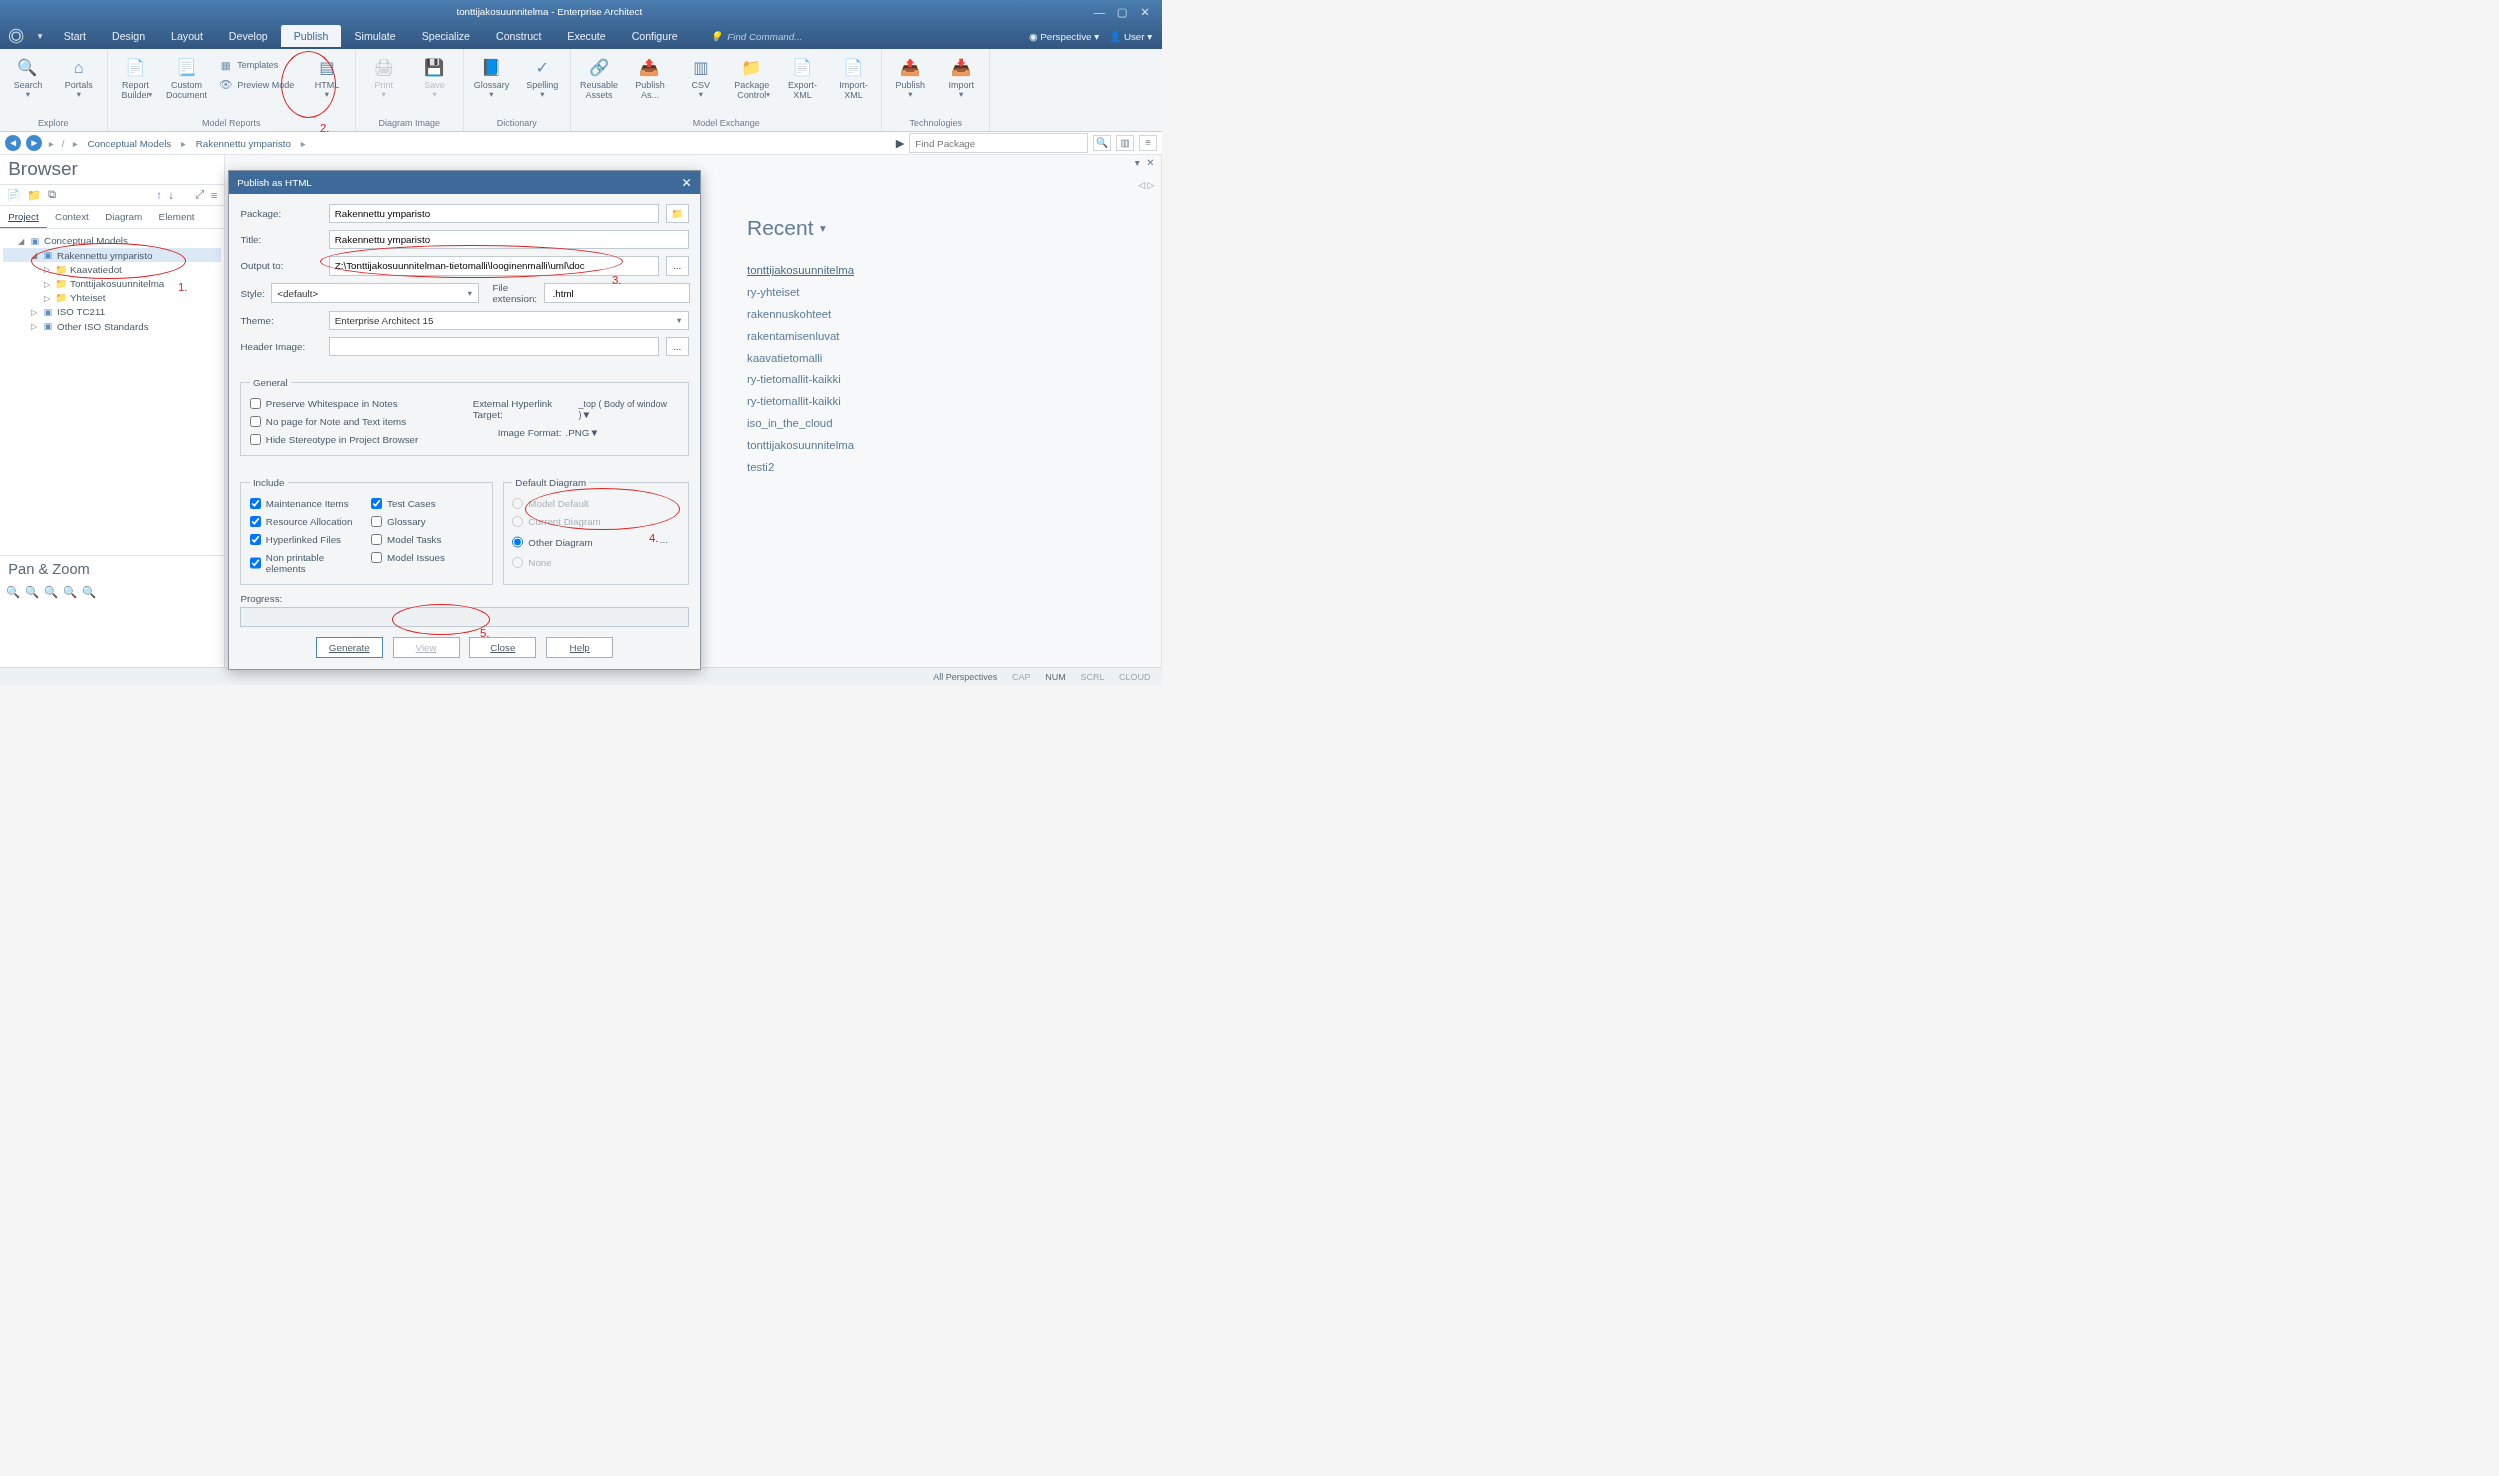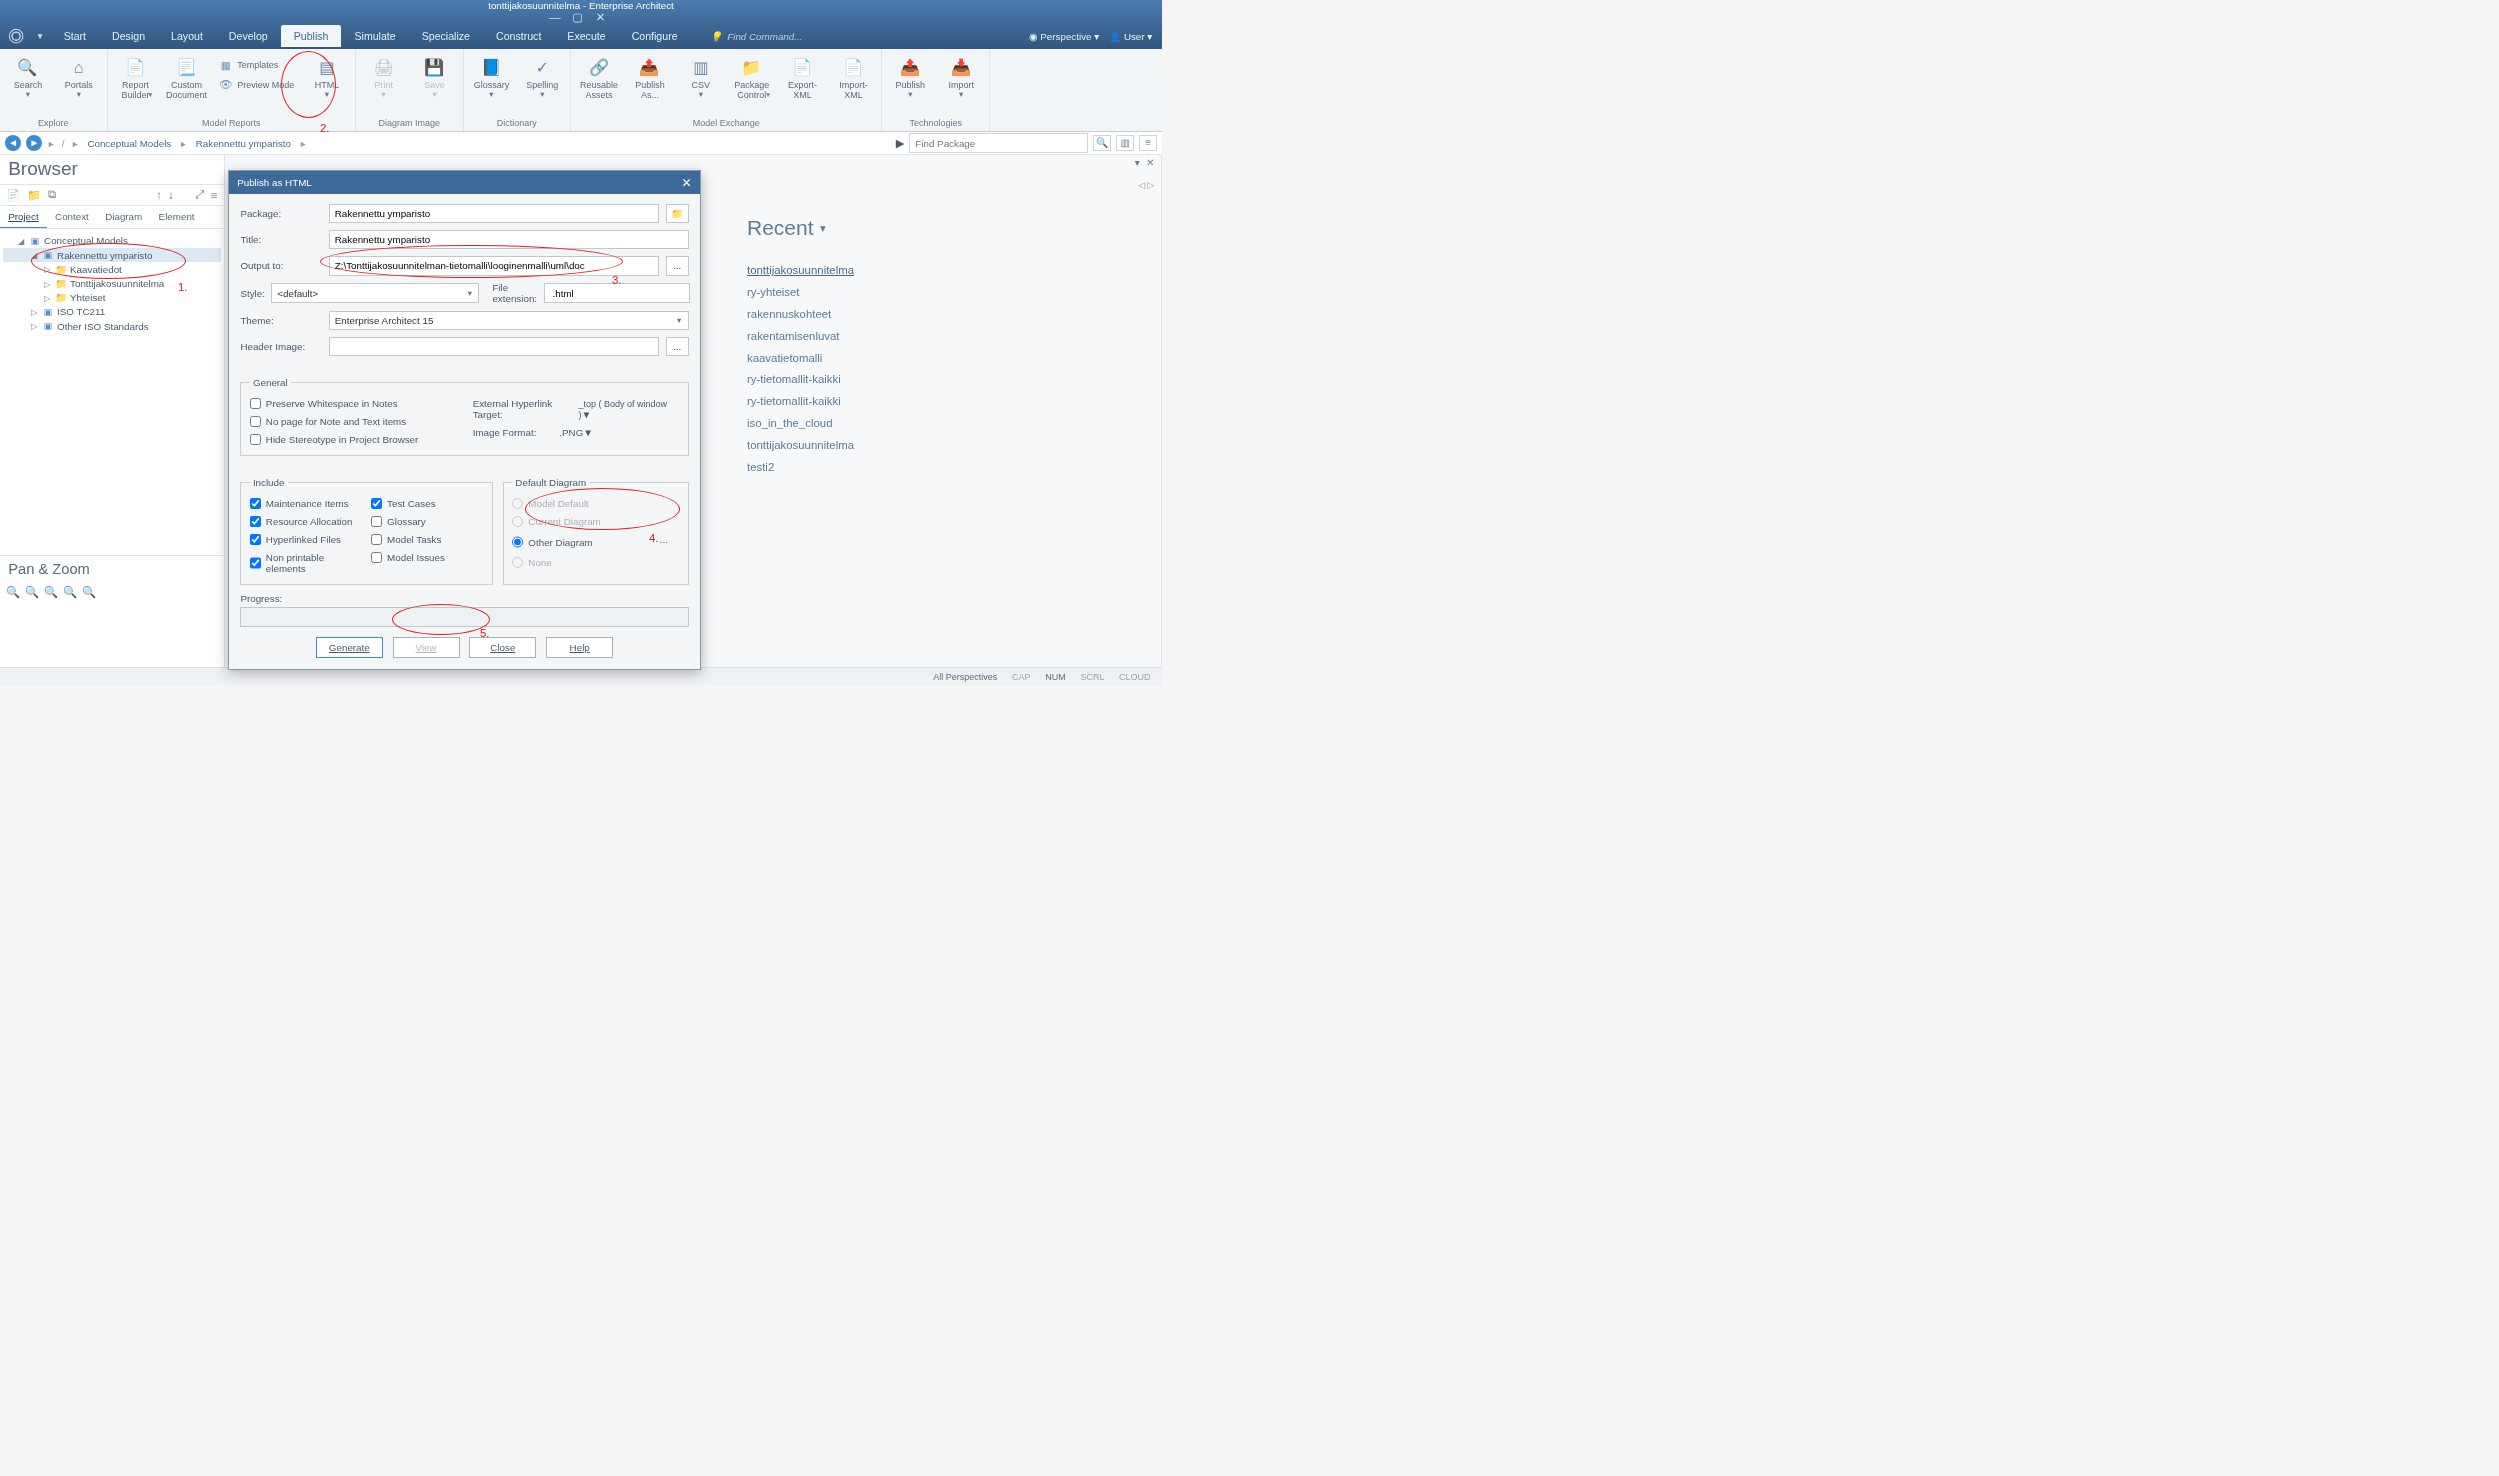--- a/index.html
+++ b/index.html
@@ -1,18 +1,18 @@
 <!DOCTYPE html>
 <html style="font-size:13px"><head>
 <meta charset="utf-8">
 <style>
   * { box-sizing: border-box; margin: 0; padding: 0; font-family: "Segoe UI", Tahoma, sans-serif; }
   body { width: 1162px; height: 685px; background: #f5f5f5; overflow: hidden; position: relative; font-size: 9.8px; color: #333; }
   
-  .titlebar { height: 23px; background: linear-gradient(to bottom, #4a7db0, #3e6a99); color: #fff; display: flex; align-items: center; padding: 0 4.9px; flex-direction: column; }
+  .titlebar { height: 23px; background: linear-gradient(to bottom, #4a7db0, #3e6a99); color: #fff; display: flex; align-items: center; padding: 0 4.9px; }
   .titlebar .title { flex: 1; text-align: center; font-size: 9.8px; }
   .titlebar .wincontrols { display: flex; gap: 11.4px; margin-right: 6.5px; }
   .titlebar .wincontrols span { width: 11.4px; height: 11.4px; display: inline-flex; align-items: center; justify-content: center; font-size: 11.4px; color: #cfe0f0; }
   
   .ribbon-tabs { height: 26px; background: linear-gradient(to bottom, #3e6a99, #335680); display: flex; align-items: center; padding-left: 4.9px; color: #e6eef8; }
   .ribbon-tabs .logo { width: 23px; height: 18px; display:flex;align-items:center;justify-content:center;margin-right:8.2px; }
   .ribbon-tabs .logo svg { width: 16.3px; height: 16.3px; }
   .ribbon-tabs .tab { padding: 4.9px 13px; font-size: 10.6px; cursor: pointer; }
   .ribbon-tabs .tab.active { background: #f2f5f8; color: #3e6a99; border-radius: 2.4px 2.4px 0 0; }
   .ribbon-tabs .find { margin-left: 19.6px; display:flex;align-items:center;gap:4.9px;color:#b8cde4;font-style:italic; }
@@ -439,21 +439,21 @@
           <div class="chk-row">
               <input type="checkbox" style="">
               <span>Hide Stereotype in Project Browser</span>
             </div>
         </div>
         <div style="flex:1">
           <div class="chk-row" style="gap:6.5px">
             <span>External Hyperlink Target:</span>
             <div class="dd" style="width:114px"><span style="font-size:9px">_top  ( Body of window )</span><span class="arr">▼</span></div>
           </div>
-          <div class="chk-row" style="justify-content:flex-start;gap:23px">
+          <div class="chk-row" style="justify-content:flex-end;gap:4px">
             <span>Image Format:</span>
             <div class="dd" style="width:114px"><span>.PNG</span><span class="arr">▼</span></div>
           </div>
         </div>
       </div>
     </fieldset>
 
     <div class="two-col">
       <fieldset style="flex:1.4">
         <legend>Include</legend>

